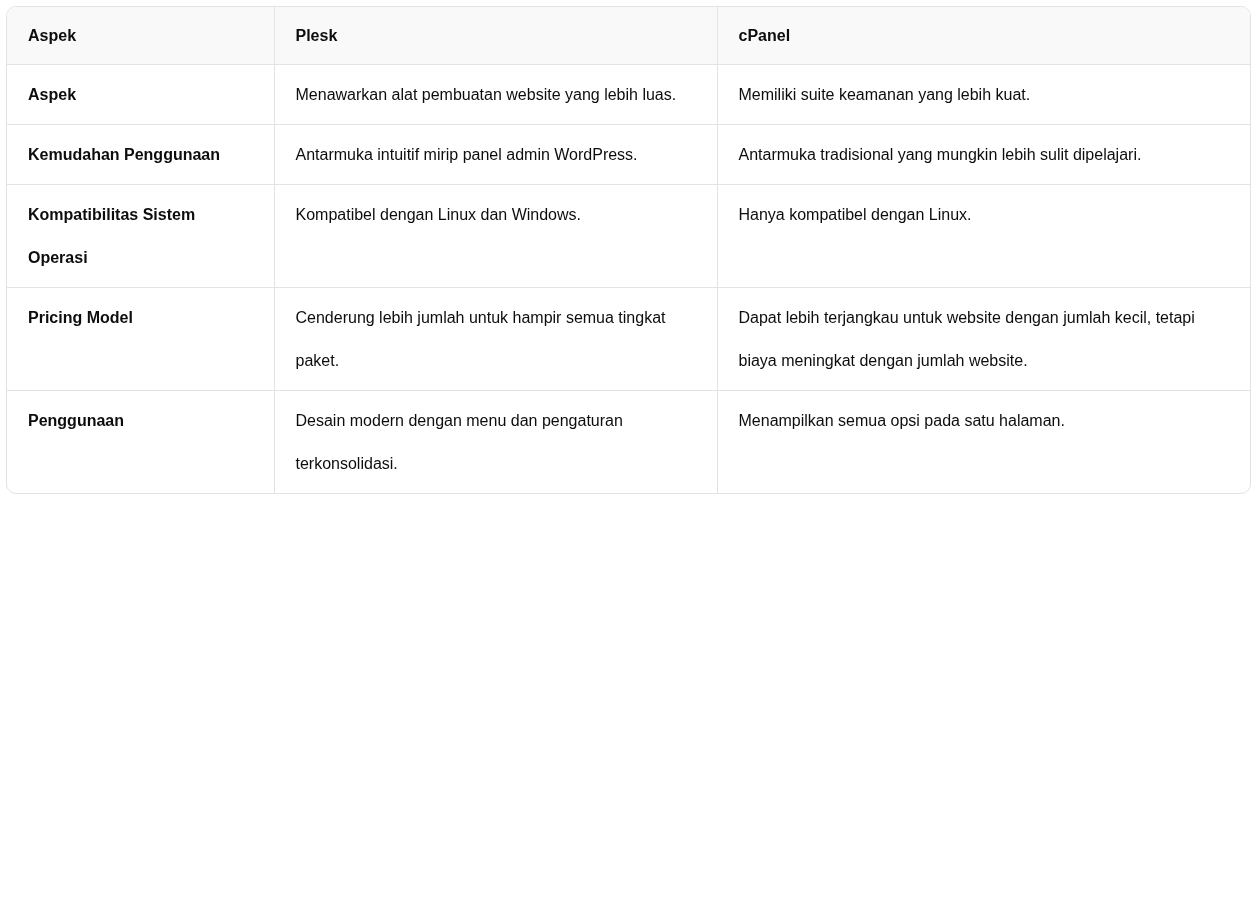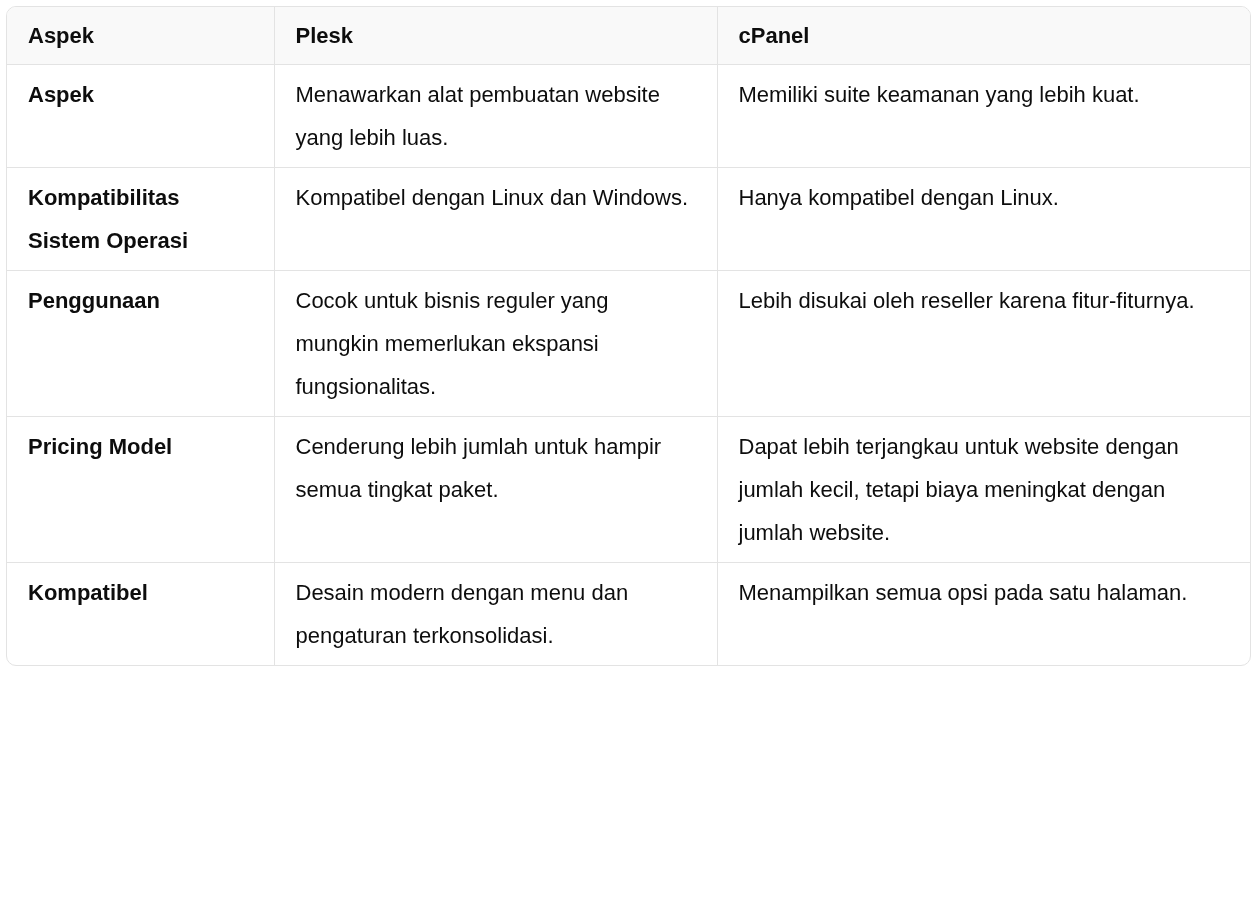--- a/index.html
+++ b/index.html
@@ -8,21 +8,21 @@
   .table-wrap {
     position: absolute; left: 6px; top: 6px; width: 1243px;
     border: 1px solid #e3e3e3; border-radius: 10px; overflow: hidden;
   }
   table { width: 100%; border-collapse: collapse; table-layout: fixed; }
   col.c1 { width: 267px; }
   col.c2 { width: 443px; }
   col.c3 { width: auto; }
   th, td {
     text-align: left; vertical-align: top;
-    font-size: 22px; line-height: 43px;
+    font-size: 16px; line-height: 43px;
     padding: 8px 22px 8px 21px;
     border-right: 1px solid #e3e3e3;
     border-bottom: 1px solid #e3e3e3;
   }
   th:last-child, td:last-child { border-right: none; }
   tbody tr:last-child td { border-bottom: none; }
   thead tr { background: #f9f9f9; }
   th { font-weight: bold; padding-top: 7px; padding-bottom: 7px; }
   td.aspect { font-weight: bold; }
 </style>
@@ -43,34 +43,34 @@
         <th>cPanel</th>
       </tr>
     </thead>
     <tbody>
       <tr>
         <td class="aspect">Aspek</td>
         <td>Menawarkan alat pembuatan website yang lebih luas.</td>
         <td>Memiliki suite keamanan yang lebih kuat.</td>
       </tr>
       <tr>
+        <td class="aspect">Kemudahan Penggunaan</td>
+        <td>Antarmuka intuitif mirip panel admin WordPress.</td>
+        <td>Antarmuka tradisional yang mungkin lebih sulit dipelajari.</td>
+      </tr>
+      <tr>
         <td class="aspect">Kompatibilitas Sistem Operasi</td>
         <td>Kompatibel dengan Linux dan Windows.</td>
         <td>Hanya kompatibel dengan Linux.</td>
-      </tr>
-      <tr>
-        <td class="aspect">Penggunaan</td>
-        <td>Cocok untuk bisnis reguler yang mungkin memerlukan ekspansi fungsionalitas.</td>
-        <td>Lebih disukai oleh reseller karena fitur-fiturnya.</td>
       </tr>
       <tr>
         <td class="aspect">Pricing Model</td>
         <td>Cenderung lebih jumlah untuk hampir semua tingkat paket.</td>
         <td>Dapat lebih terjangkau untuk website dengan jumlah kecil, tetapi biaya meningkat dengan jumlah website.</td>
       </tr>
       <tr>
-        <td class="aspect">Kompatibel</td>
+        <td class="aspect">Penggunaan</td>
         <td>Desain modern dengan menu dan pengaturan terkonsolidasi.</td>
         <td>Menampilkan semua opsi pada satu halaman.</td>
       </tr>
     </tbody>
   </table>
 </div>
 
 </body></html>

